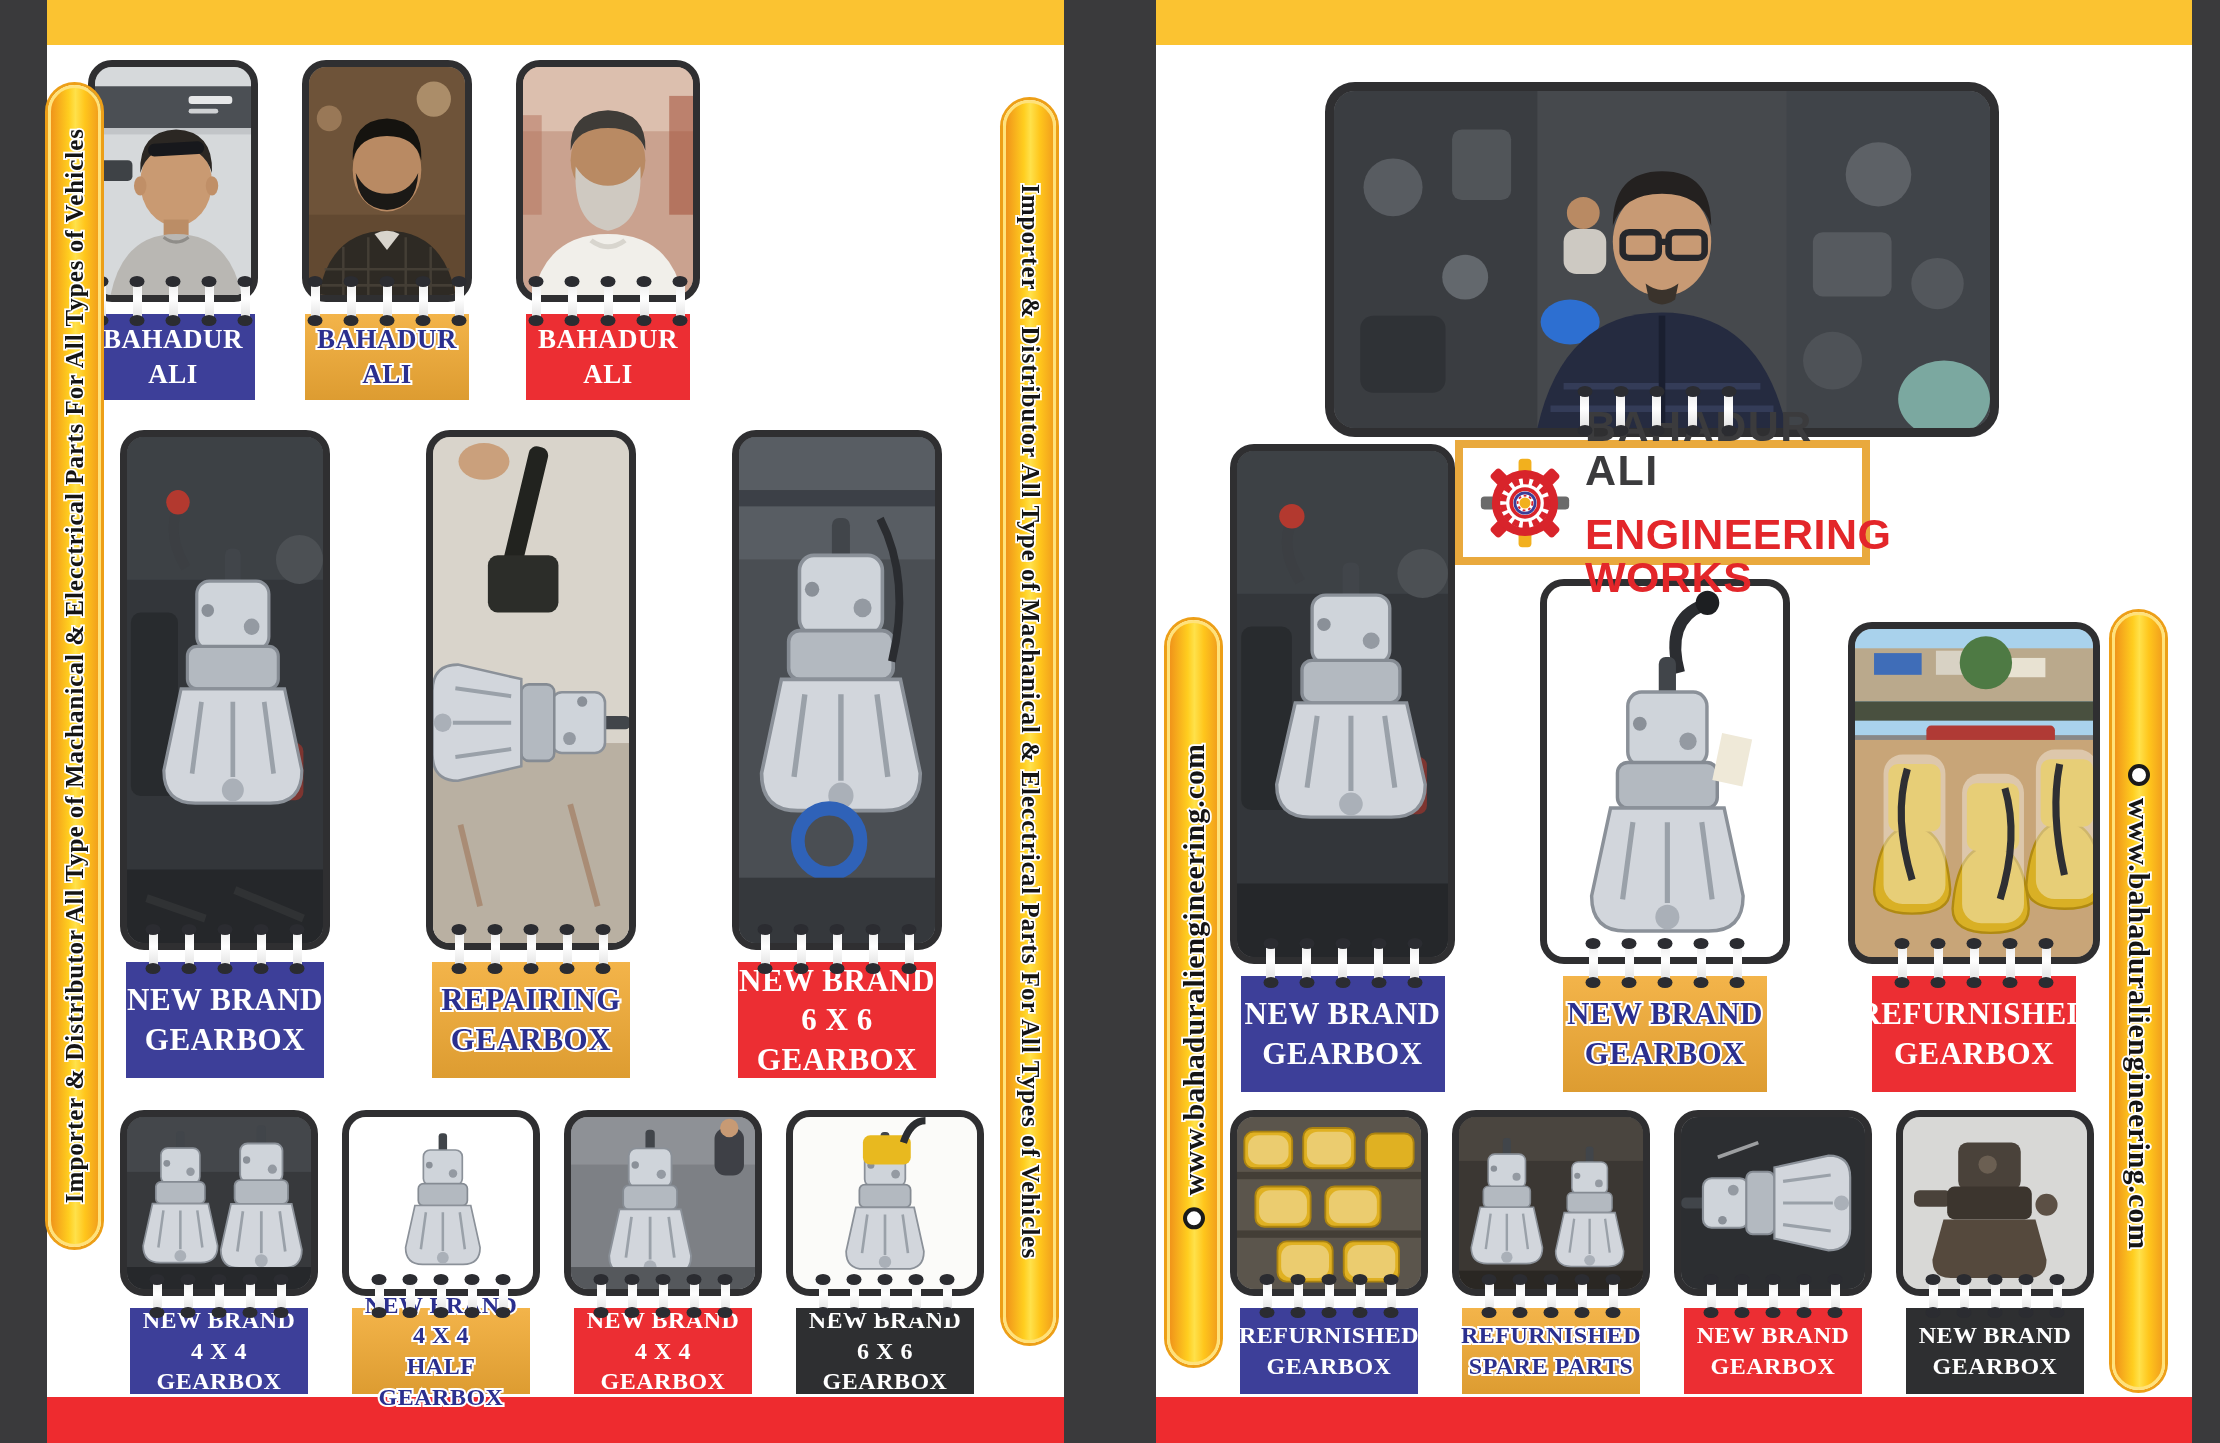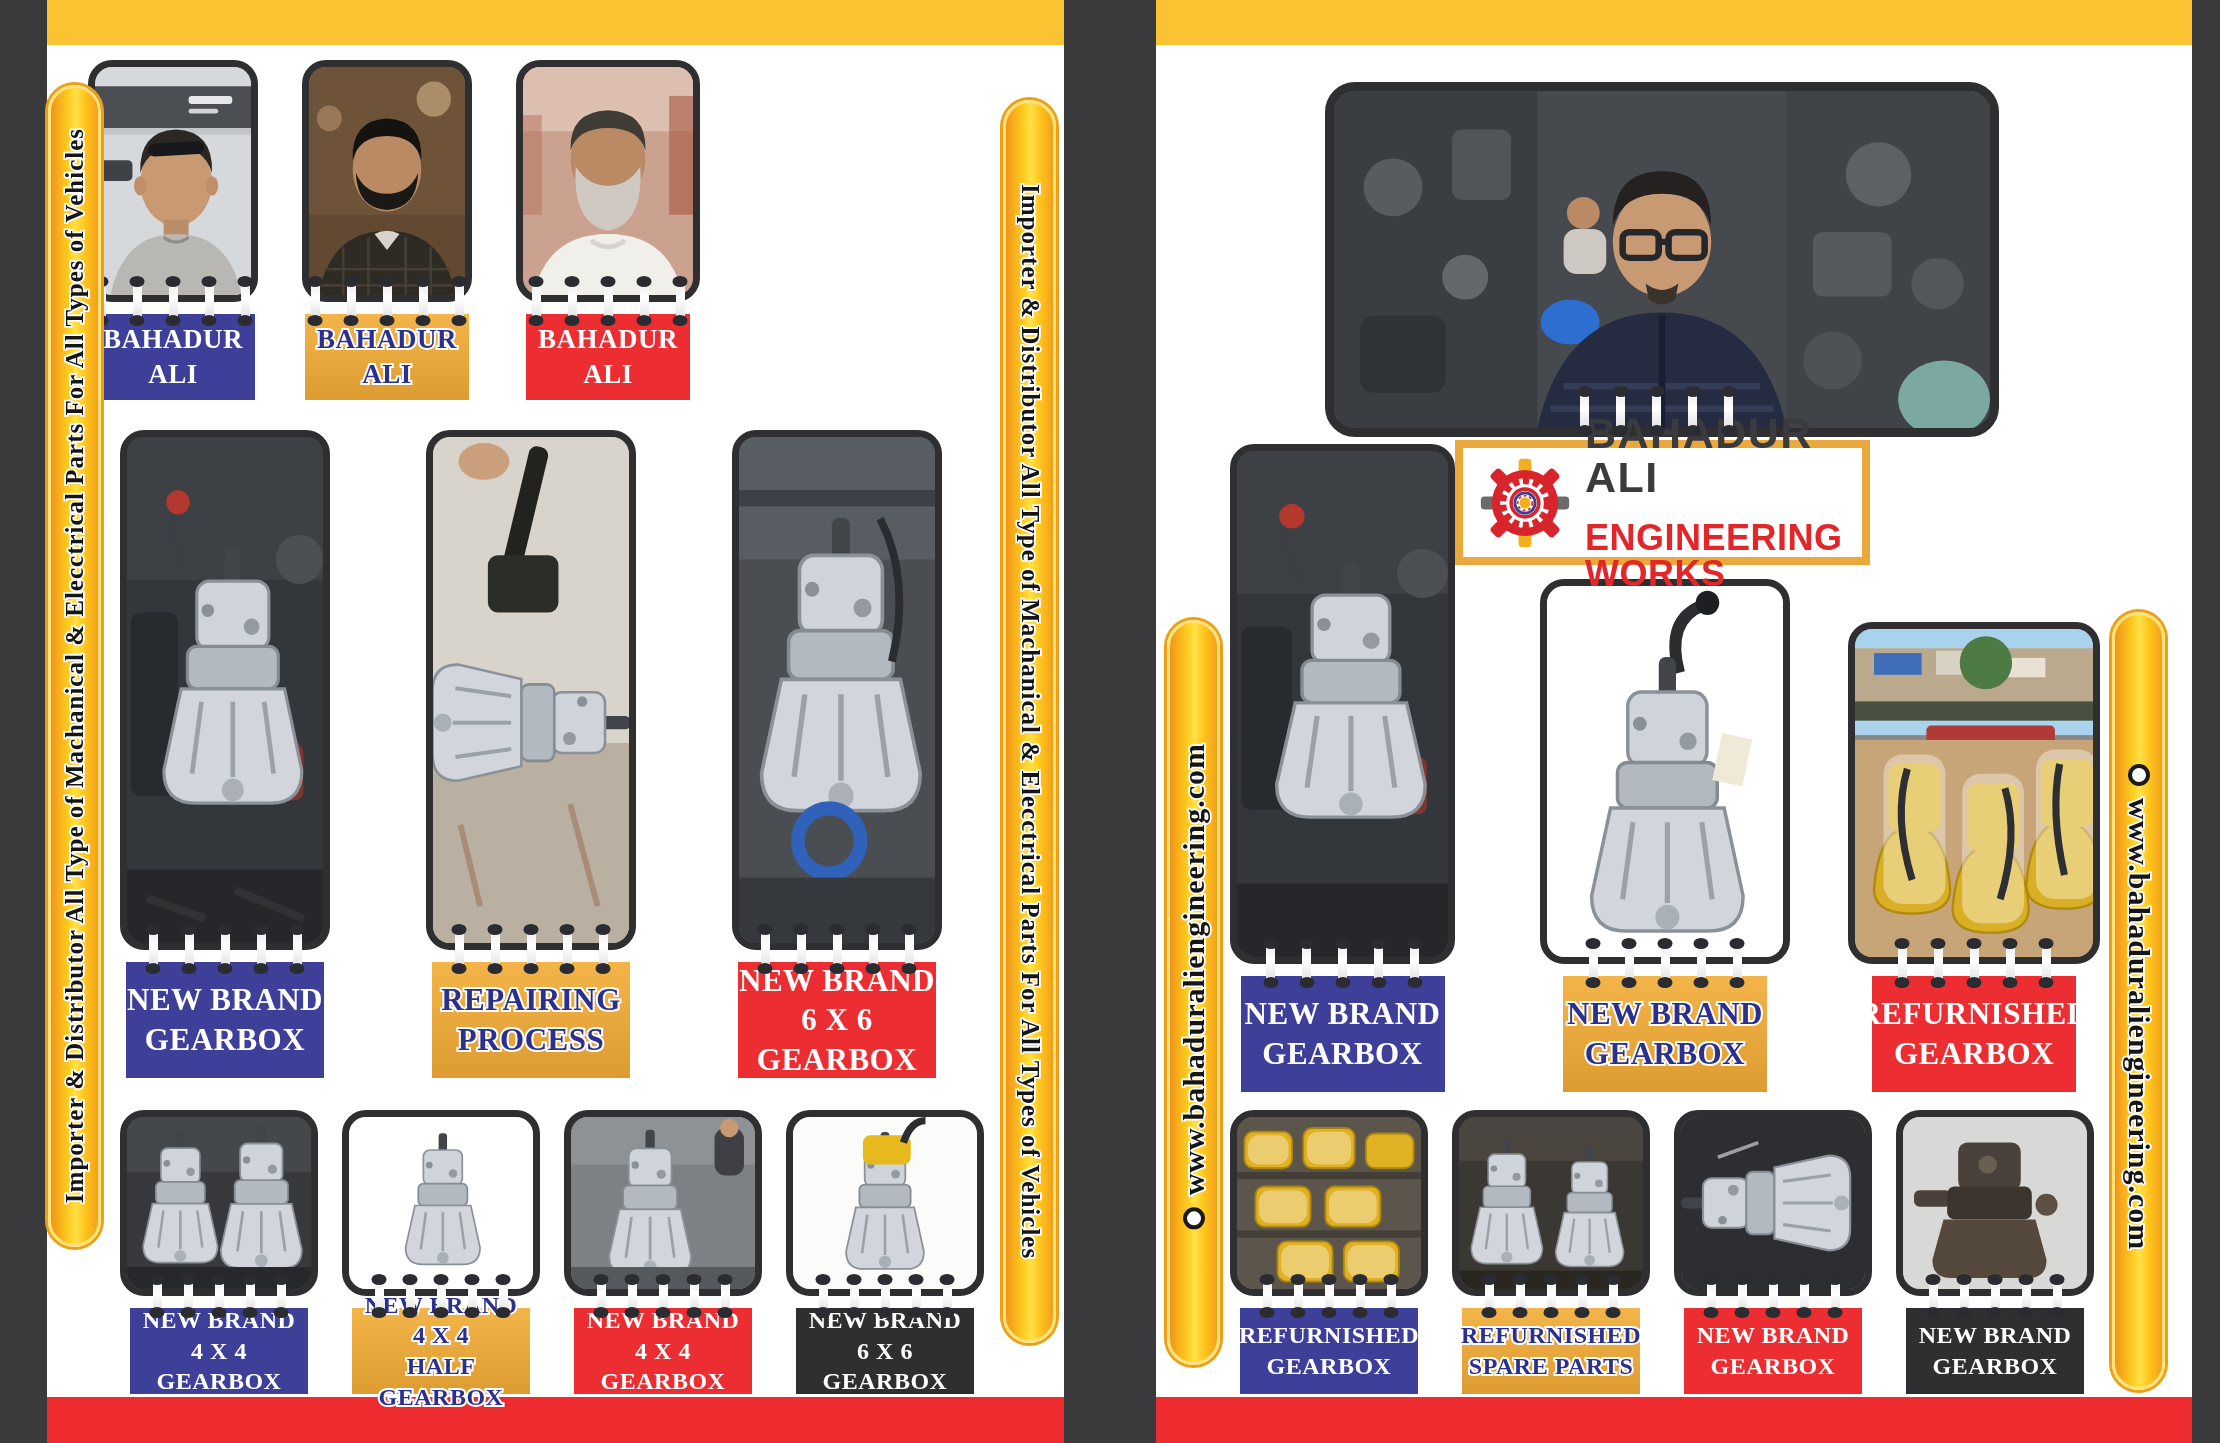--- a/index.html
+++ b/index.html
@@ -75,21 +75,21 @@
   .rcard { position:absolute; display:flex; flex-direction:column; align-items:center; justify-content:flex-end; height:662px; top:430px; }
   .rc1 { left:74px; } .rc2 { left:384px; } .rc3 { left:692px; }
   .rrow3 { top:1110px; left:74px; gap:24px; }
 
   
   .logo-box { position:absolute; left:299px; top:440px; width:415px; height:125px;
     background:#fff; border:8px solid #E9A93D; display:flex; align-items:center;
     padding:0 16px; gap:14px; z-index:2; }
   .logo-text { display:flex; flex-direction:column; line-height:1.02; }
   .logo-title { font-weight:800; font-size:43px; color:#3B3B3D; letter-spacing:1.5px; font-family:"Liberation Sans",sans-serif; }
-  .logo-sub   { font-weight:800; font-size:36px; color:#E3262A; letter-spacing:.5px; font-family:"Liberation Sans",sans-serif; margin-top:20px; }
+  .logo-sub   { font-weight:800; font-size:43px; color:#E3262A; letter-spacing:.5px; font-family:"Liberation Sans",sans-serif; margin-top:20px; }
   .gear { width:92px; height:92px; flex:none; }
 </style>
 </head>
 <body>
 
 <svg width="0" height="0" style="position:absolute" aria-hidden="true">
   <defs>
     <symbol id="gbx" viewBox="0 0 100 170">
       <rect x="45" y="2" width="10" height="26" rx="4" fill="#41454a"></rect>
       <rect x="27" y="22" width="46" height="42" rx="8" fill="#cfd4da" stroke="#8b9199" stroke-width="2"></rect>
@@ -245,21 +245,21 @@
       </div>
       <div class="staples">
           <span class="st"></span>
           <span class="st"></span>
           <span class="st"></span>
           <span class="st"></span>
           <span class="st"></span>
         </div>
       <figcaption class="tag c-gold t2">
           <span class="txt">REPAIRING
-PROCESS</span>
+GEARBOX</span>
         </figcaption>
     </figure>
 
     <figure class="card">
       <div class="ph pB">
         <svg viewBox="0 0 100 248" preserveAspectRatio="none">
           <rect width="100" height="248" fill="#4a4e53"></rect>
             <rect width="100" height="60" fill="#585d63"></rect>
           <rect y="26" width="100" height="8" fill="#3c4047"></rect>
           <use href="#gbx" x="6" y="28" width="92" height="176"></use>

